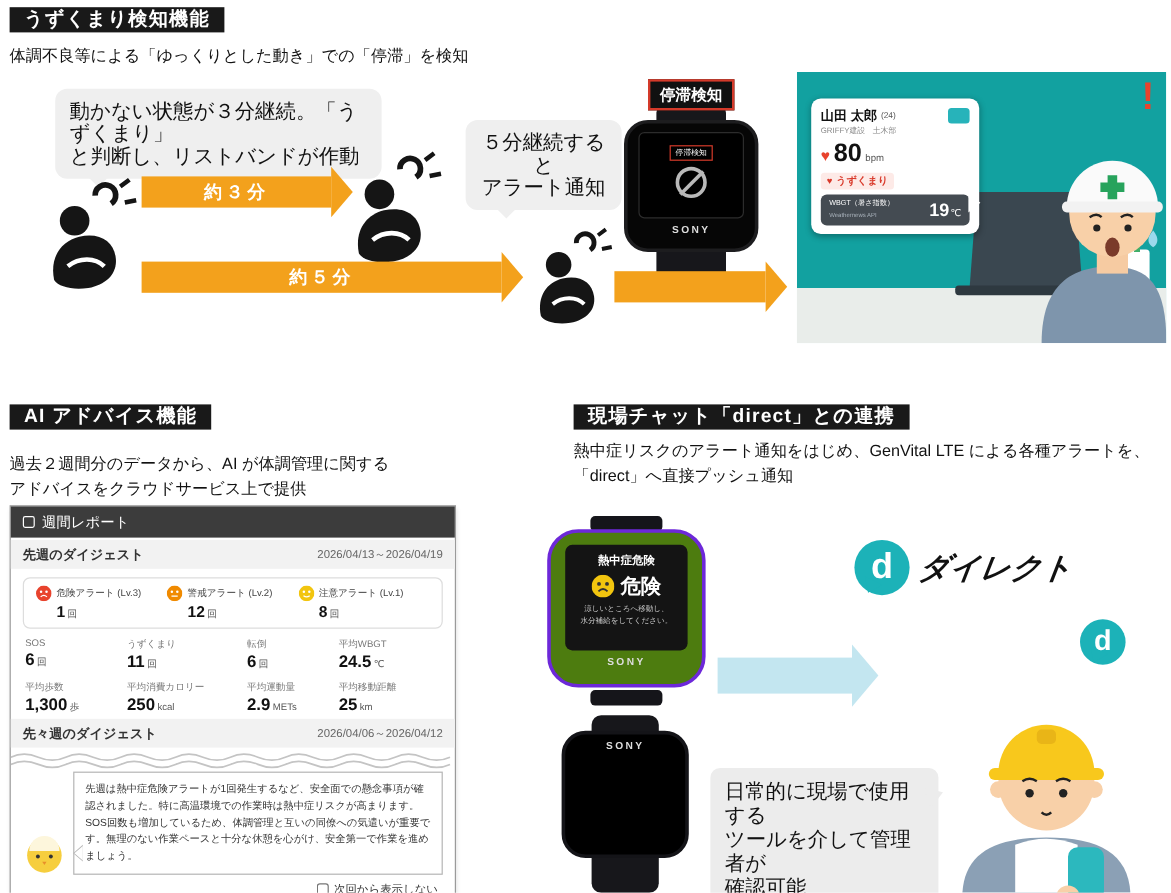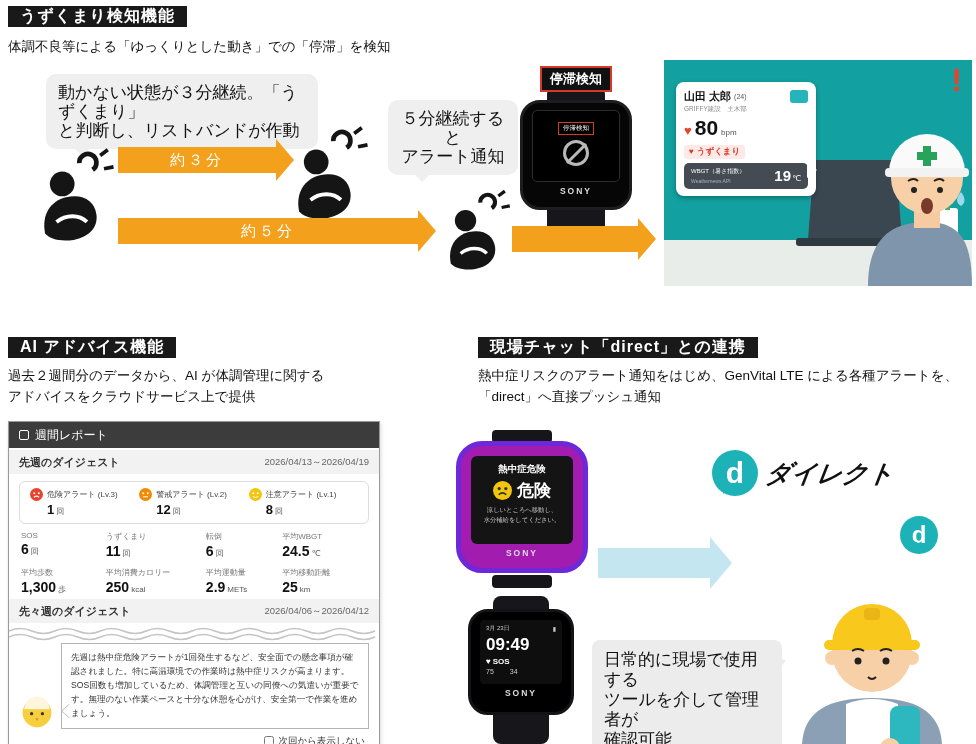--- a/index.html
+++ b/index.html
@@ -13,21 +13,21 @@
 
 .bubble{position:absolute;background:#EFEFEF;border-radius:10px;padding:9px 12px;
   font-size:17px;line-height:19px}
 .btail{position:absolute;width:0;height:0;border:10px solid transparent;
   border-top-color:#EFEFEF;bottom:-17px}
 
 .person{position:absolute}
 .person svg{width:100%;height:100%;display:block}
 
 .oarrow{position:absolute;background:#F3A11C;height:26px;display:flex;align-items:center;
-  justify-content:center;color:#fff;font-weight:normal;font-size:15px;letter-spacing:3px;z-index:2}
+  justify-content:center;color:#fff;font-weight:bold;font-size:15px;letter-spacing:3px;z-index:2}
 .oarrow::after{content:"";position:absolute;left:100%;top:50%;transform:translateY(-50%);
   border:21px solid transparent;border-right:0;border-left:18px solid #F3A11C}
 
 .watch1{position:absolute;left:518px;top:56px;width:116px;height:182px}
 .w1-band{position:absolute;left:50%;transform:translateX(-50%);top:30px;bottom:2px;width:58px;
   background:#17171b;border-radius:8px}
 .w1-label{position:absolute;left:50%;transform:translateX(-50%);top:10px;background:#111;
   border:2px solid #D43A2A;color:#fff;font-size:13px;font-weight:bold;padding:2px 8px;
   white-space:nowrap;z-index:3}
 .w1-face{position:absolute;left:50%;transform:translateX(-50%);top:44px;width:112px;height:110px;
@@ -94,21 +94,21 @@
 .advbox::before{content:"";position:absolute;left:-8px;bottom:10px;border:7px solid transparent;
   border-right:8px solid #b5b5b5}
 .advbox::after{content:"";position:absolute;left:-6px;bottom:11px;border:6px solid transparent;
   border-right:7px solid #fff}
 .dismiss{display:flex;justify-content:flex-end;align-items:center;gap:4px;font-size:9.5px;
   color:#333;padding:6px 14px 8px}
 .dismiss input{width:10px;height:10px;margin:0}
 
 .watchA{position:absolute;left:456px;top:430px;width:132px}
 .wtab{width:60px;height:13px;background:#15151a;border-radius:4px;margin:0 auto}
-.wAface{width:132px;height:132px;background:#a21caf;border:5px solid #6d28d9;border-radius:26px;
+.wAface{width:132px;height:132px;background:#4d7c0f;border:3px solid #6d28d9;border-radius:26px;
   margin:-2px auto;position:relative;text-align:center;z-index:1}
 .wAscreen{margin:10px auto 0;width:102px;height:88px;background:#141414;border-radius:6px;padding-top:7px}
 .wa-head{font-size:9.5px;color:#fff;font-weight:bold}
 .wa-row{display:flex;align-items:center;justify-content:center;gap:5px;margin-top:3px}
 .wa-face{width:19px;height:19px}
 .wa-level{font-size:17px;font-weight:bold;color:#fff}
 .wa-note{font-size:6.3px;color:#ccc;line-height:1.55;margin-top:3px}
 .watchB{position:absolute;left:468px;top:596px;width:106px;height:148px}
 .wBband{position:absolute;left:50%;transform:translateX(-50%);top:0;bottom:0;width:56px;
   background:#17171b;border-radius:8px}
@@ -263,21 +263,21 @@
           <div class="wsrc">Weathernews API</div>
         </div>
         <div class="wv">
           <span>19</span><span class="wu">℃</span>
         </div>
       </div>
     </div>
   </div>
 
   <div class="badge" style="left:8px;top:337px">AI アドバイス機能</div>
-  <div class="txt pre" style="left:8px;top:365px">過去２週間分のデータから、AI が体調管理に関する
+  <div class="txt pre" style="left:8px;top:376px">過去２週間分のデータから、AI が体調管理に関する
 アドバイスをクラウドサービス上で提供</div>
 
   <div class="report">
     <div class="rheader">
       <span class="rh-icon"></span>
       <span>週間レポート</span>
     </div>
 
     <div class="digest">
       <span class="dt">先週のダイジェスト</span>
@@ -407,34 +407,20 @@
 水分補給をしてください。</div>
       </div>
       <div class="wbrand">SONY</div>
     </div>
     <div class="wtab" style="margin-top:4px"></div>
   </div>
 
   <div class="watchB">
     <div class="wBband"></div>
     <div class="wBface">
-      <div class="wBscreen">
-        <div class="wb-top">
-          <span class="wb-date">3月 23日</span>
-          <span class="wb-batt">▮</span>
-        </div>
-        <div class="wb-time">09:49</div>
-        <div class="wb-sos">
-          <span class="heart">♥</span><span>SOS</span>
-        </div>
-        <div class="wb-vals">
-          <span>75</span>
-          <span>34</span>
-        </div>
-      </div>
       <div class="wbrand">SONY</div>
     </div>
   </div>
 
   <div class="barrow" style="left:598px;top:548px;width:112px"></div>
 
   <div class="dlogo">
     <span class="dmark">
         <span>d</span>
       </span>

